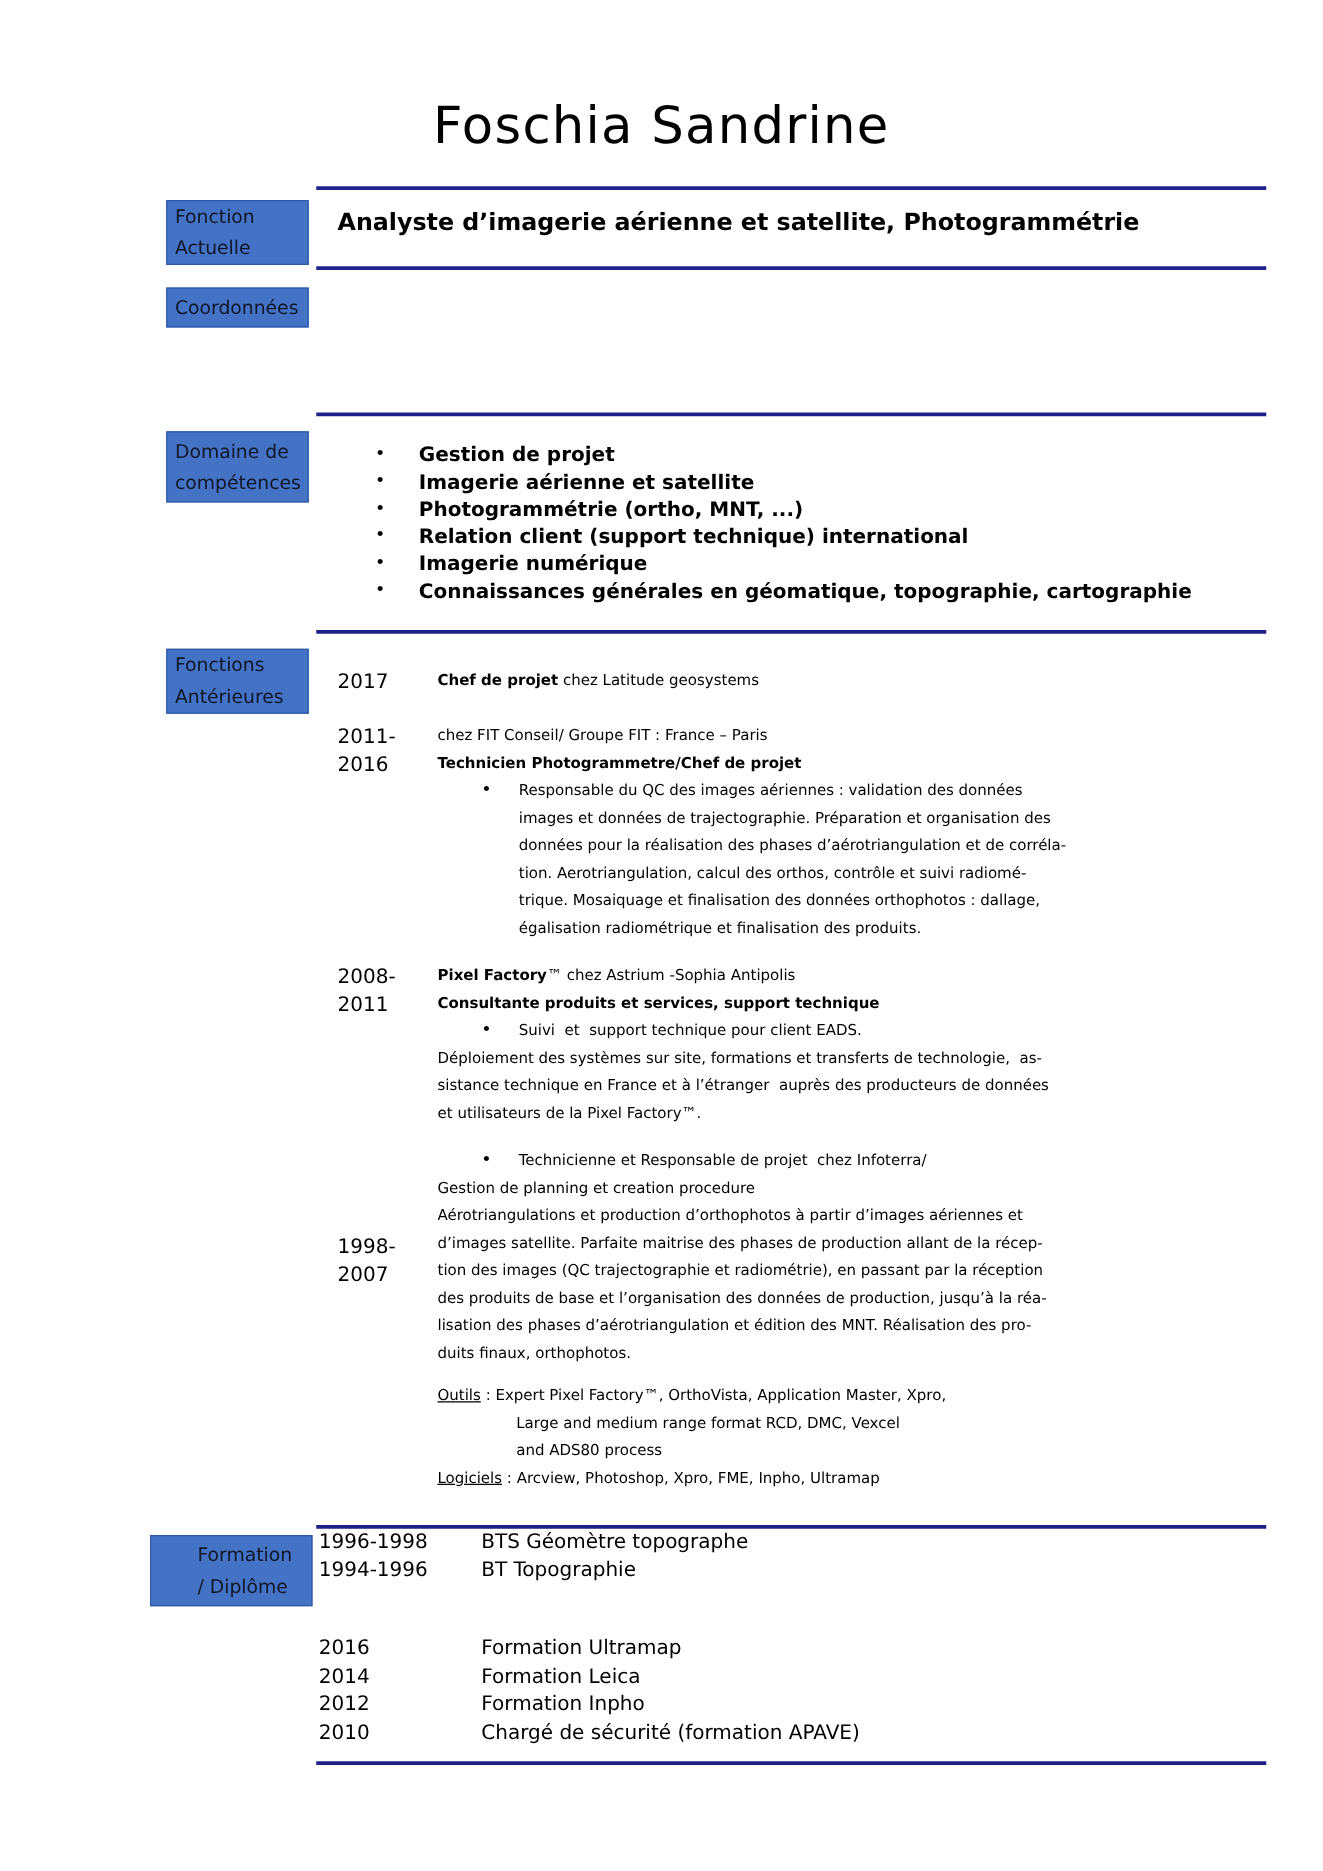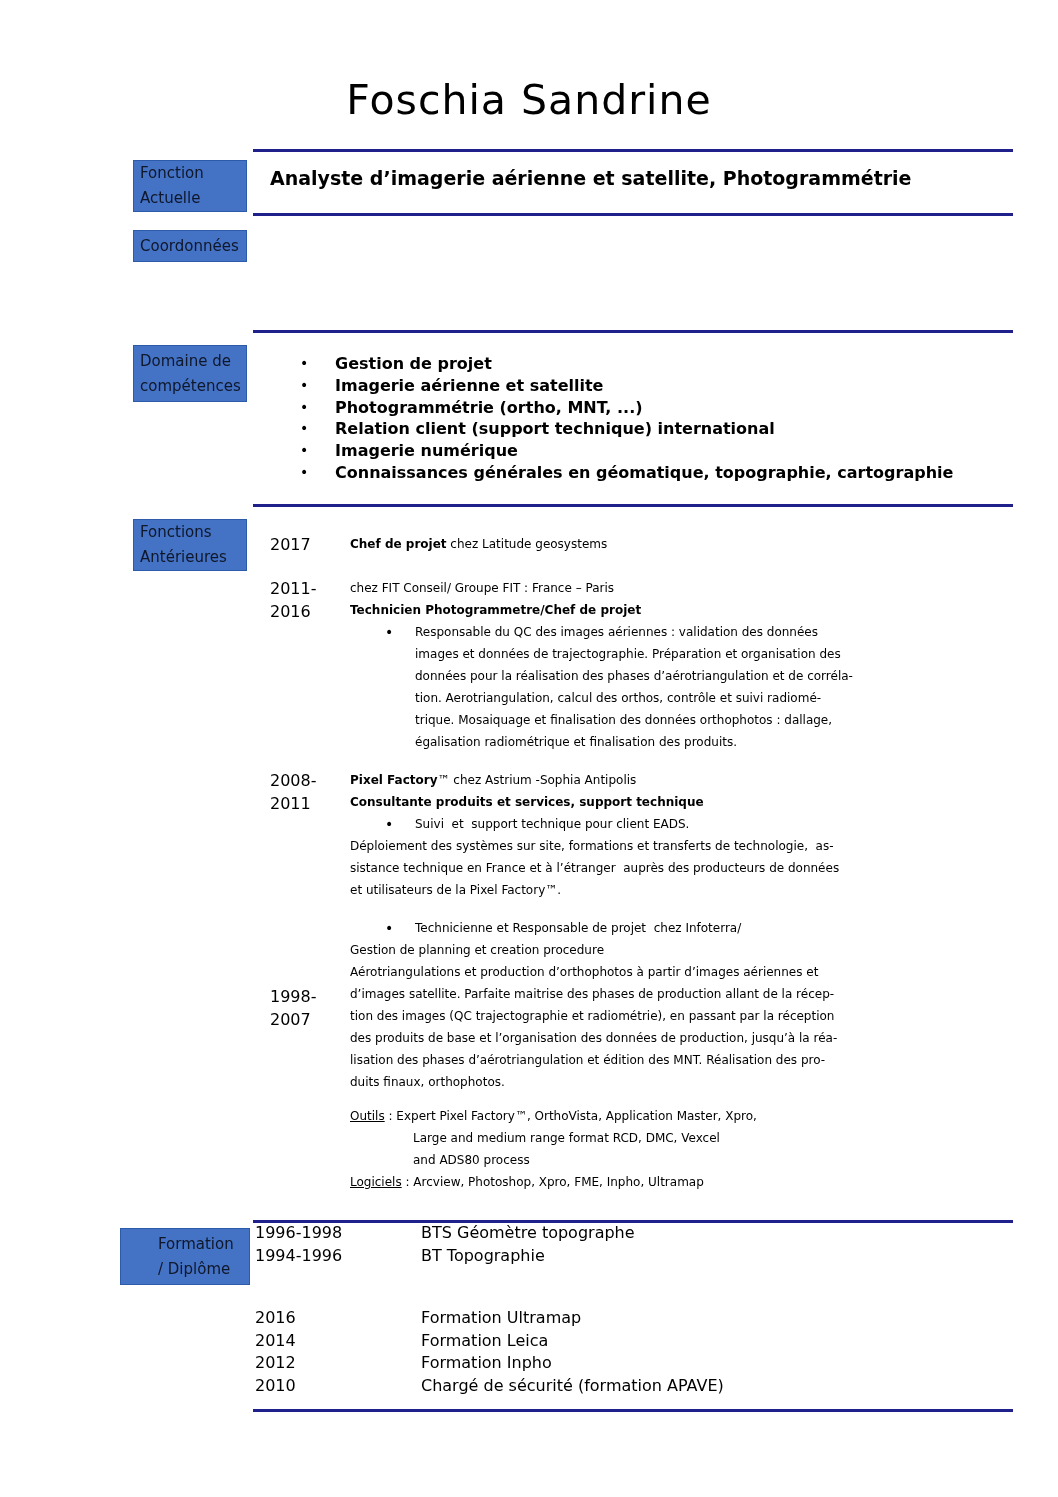--- a/index.html
+++ b/index.html
@@ -67,21 +67,21 @@
     position:absolute; left:270px;
     font-size:16px; line-height:23px; white-space:pre-wrap;
   }
   .jobblock{position:absolute; left:350px; width:690px;}
   .b{font-weight:bold;}
   .u{text-decoration:underline;}
   .job-bullet-row{display:flex; margin-left:35px;}
   .job-bullet-row .bullet{width:30px; font-size:14px; line-height:22px;}
   .cont-indent{margin-left:63px;}
   .f-rows{position:absolute; left:255px; font-size:16px; line-height:22.5px;}
-  .f-row{display:flex;gap:36px;}
+  .f-row{display:flex;}
   .f-years{width:130px; white-space:pre;}
   .f-label{white-space:pre;}
   .j1{top:533px}.j2{top:577px}.j3{top:769px}.j4{top:917px}
   .y1{top:533px}.y2{top:577px}.y3{top:769px}.y4{top:985px}
   .tools{top:1105px}
   .dip{top:1222px}
   .stg{top:1307px}
 </style>
 </head>
 <body>

